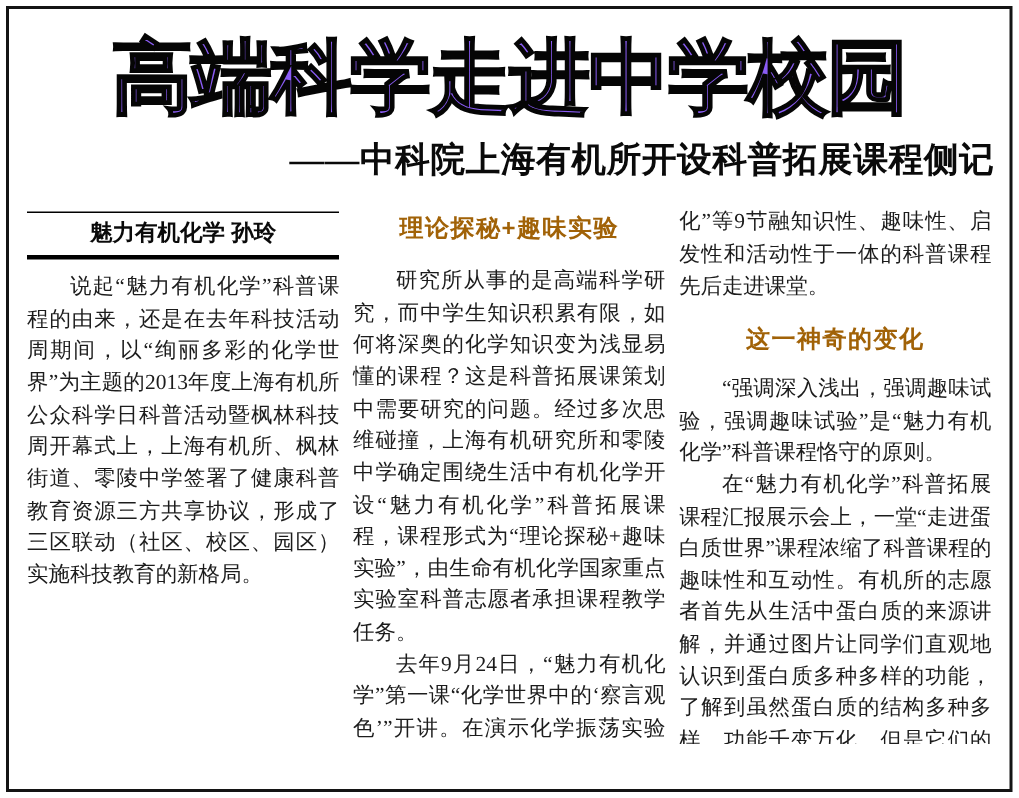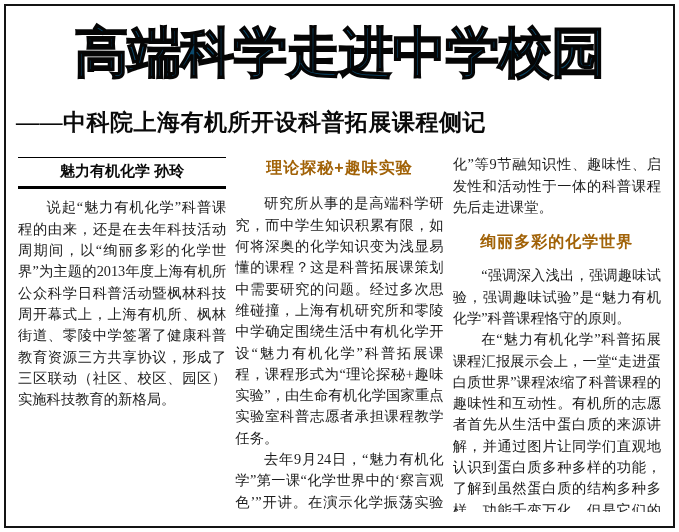--- a/index.html
+++ b/index.html
@@ -16,29 +16,29 @@
     border: 2px solid #141414;
     overflow: hidden;
     padding: 16px 10px 6px 10px;
   }
   .main-title {
     text-align: center;
     font-family: "Liberation Sans", "DejaVu Sans", sans-serif;
     font-weight: 900;
     font-size: 54px;
     line-height: 1.12;
-    color: #0c4a6e;
+    color: #8b5cf6;
     letter-spacing: -1px;
     -webkit-text-stroke: 1.5px #050505;
   }
   .sub-title {
-    text-align: left;
+    text-align: right;
     font-weight: 700;
     font-size: 23px;
-    margin-top: 25px;
+    margin-top: 9px;
     color: #0a0a0a;
     letter-spacing: 0.5px;
   }
   .columns {
     display: flex;
     gap: 9px;
     margin-top: 16px;
     height: 358px;
     overflow: hidden;
     padding: 0 2px;
@@ -99,21 +99,21 @@
 
       <div class="col">
         <h3 class="col-heading">理论探秘+趣味实验</h3>
         <p>研究所从事的是高端科学研究，而中学生知识积累有限，如何将深奥的化学知识变为浅显易懂的课程？这是科普拓展课策划中需要研究的问题。经过多次思维碰撞，上海有机研究所和零陵中学确定围绕生活中有机化学开设“魅力有机化学”科普拓展课程，课程形式为“理论探秘+趣味实验”，由生命有机化学国家重点实验室科普志愿者承担课程教学任务。</p>
         <p>去年9月24日，“魅力有机化学”第一课“化学世界中的‘察言观色’”开讲。在演示化学振荡实验过程中，有机所的志愿者在1个量筒里面按一定顺序、一定比例加入了3种液体，量筒里的混合液体发生了规律性的颜色循环变化：无色→琥珀色→蓝色→无色……约3分钟后，溶液才始终保持深蓝色。这一神奇的变化，引得在场的学生们啧啧称奇，激发了探索化学实验奥秘的兴趣。</p>
 
       </div>
 
       <div class="col">
         <p class="no-indent">化”等9节融知识性、趣味性、启发性和活动性于一体的科普课程先后走进课堂。</p>
-        <h3 class="col-heading mid-heading">绚丽多彩的化学世界</h3>
+        <h3 class="col-heading mid-heading">这一神奇的变化</h3>
         <p>“强调深入浅出，强调趣味试验，强调趣味试验”是“魅力有机化学”科普课程恪守的原则。</p>
         <p>在“魅力有机化学”科普拓展课程汇报展示会上，一堂“走进蛋白质世界”课程浓缩了科普课程的趣味性和互动性。有机所的志愿者首先从生活中蛋白质的来源讲解，并通过图片让同学们直观地认识到蛋白质多种多样的功能，了解到虽然蛋白质的结构多种多样、功能千变万化，但是它们的基本组成却相当的简单。</p>
 
       </div>
 
     </div>
   </div>
 </div>
 
 </body></html>

